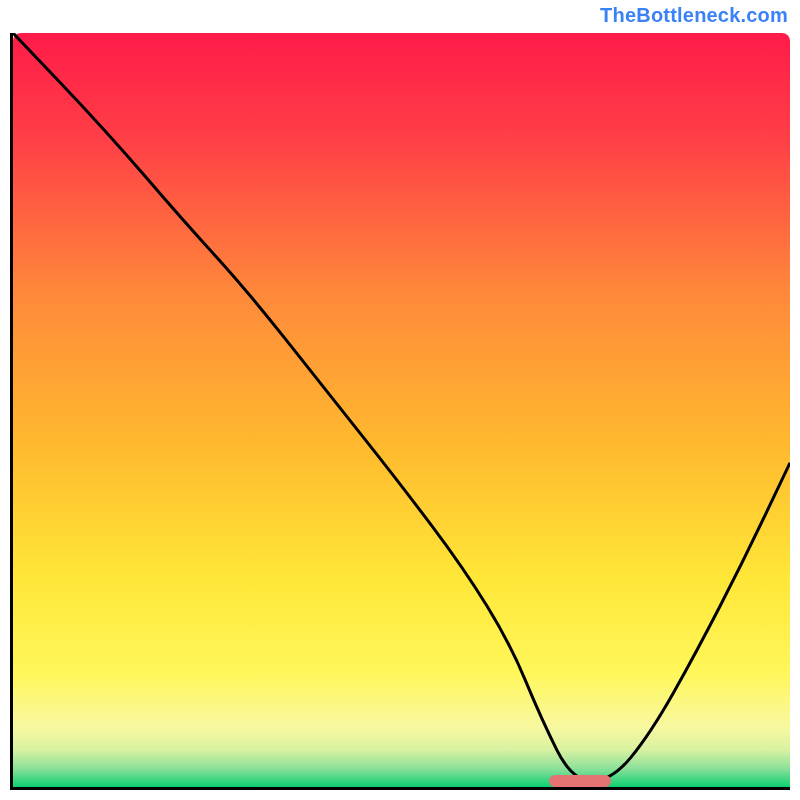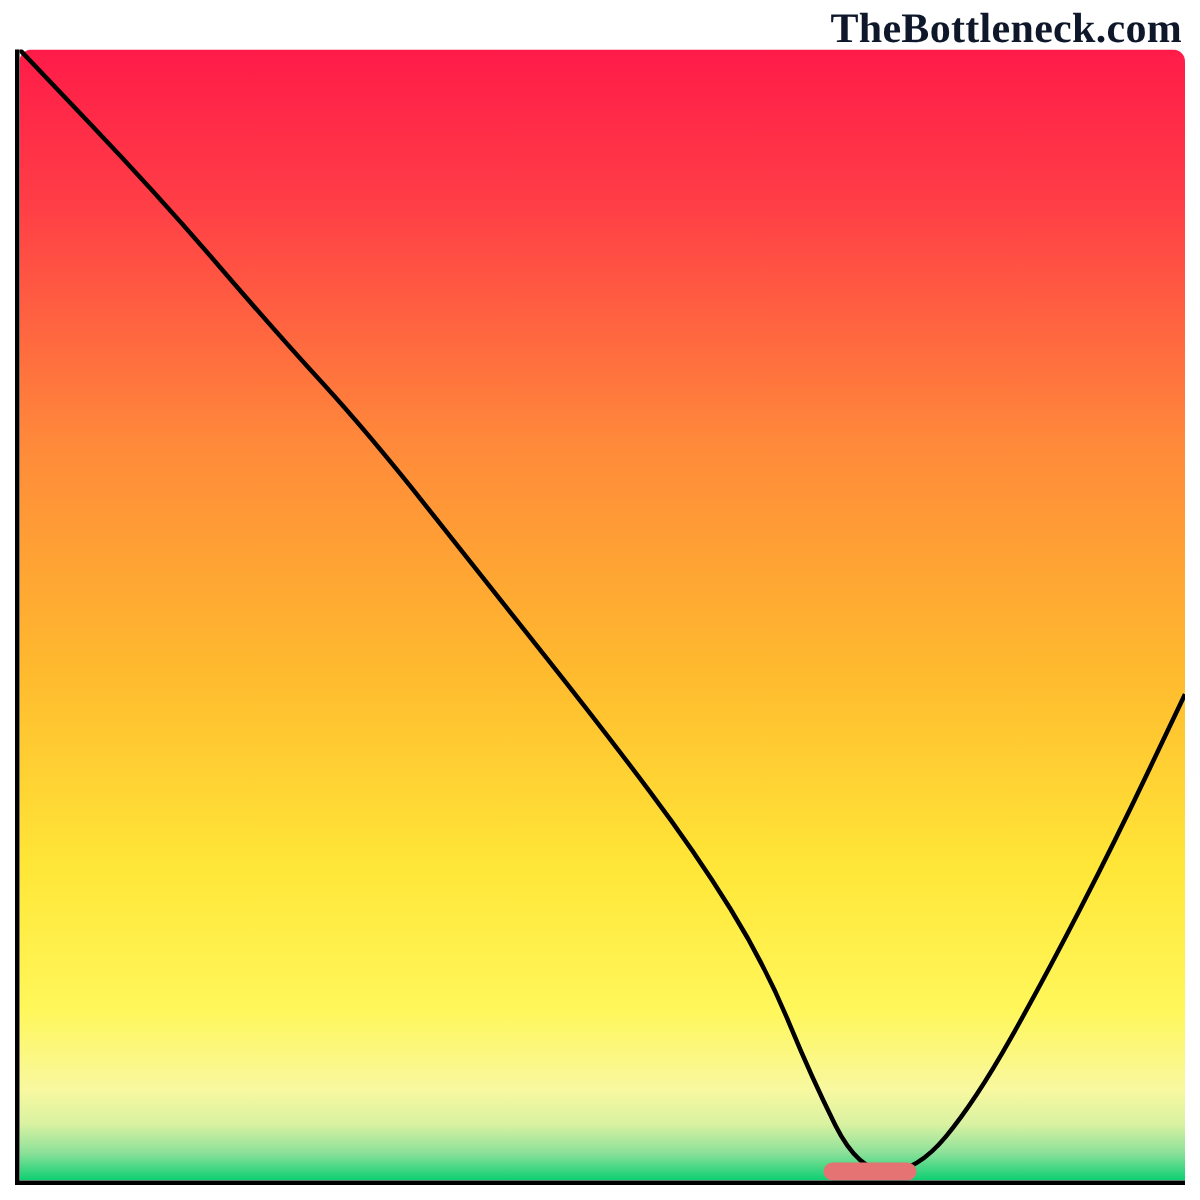--- a/index.html
+++ b/index.html
@@ -62,24 +62,24 @@
     position: absolute;
     height: 12px;
     border-radius: 6px;
     
     background: #e57373;
   }
   .watermark {
     position: absolute;
     right: 12px;
     top: 4px;
-    font-family: Liberation Serif, serif;
-    font-size: 28px;
+    font-family: Liberation Sans, sans-serif;
+    font-size: 20px;
     font-weight: 700;
-    color: #0f172a;
+    color: #3b82f6;
     letter-spacing: 0.2px;
     user-select: none;
   }
 </style>
 </head>
 <body>
 
 <div class="stage">
 
   <div class="watermark">TheBottleneck.com</div>

